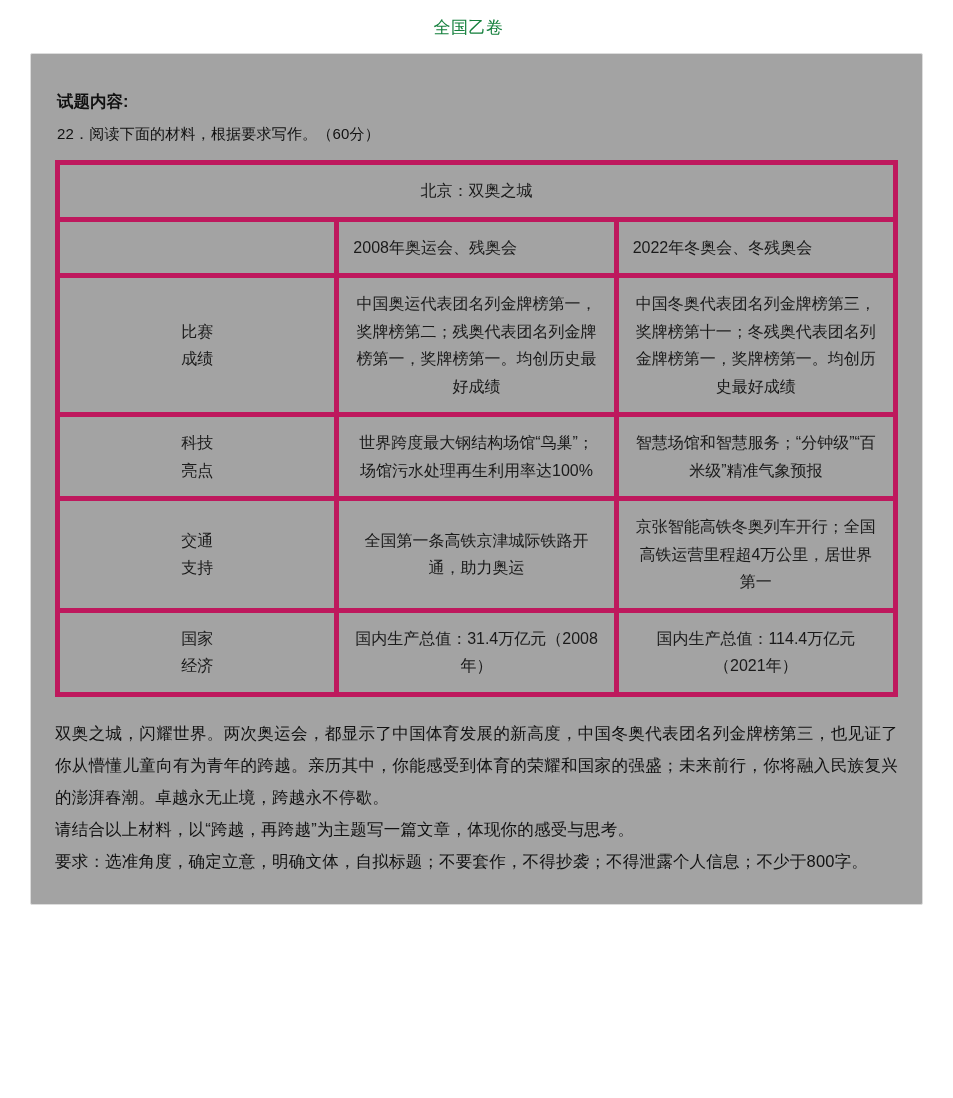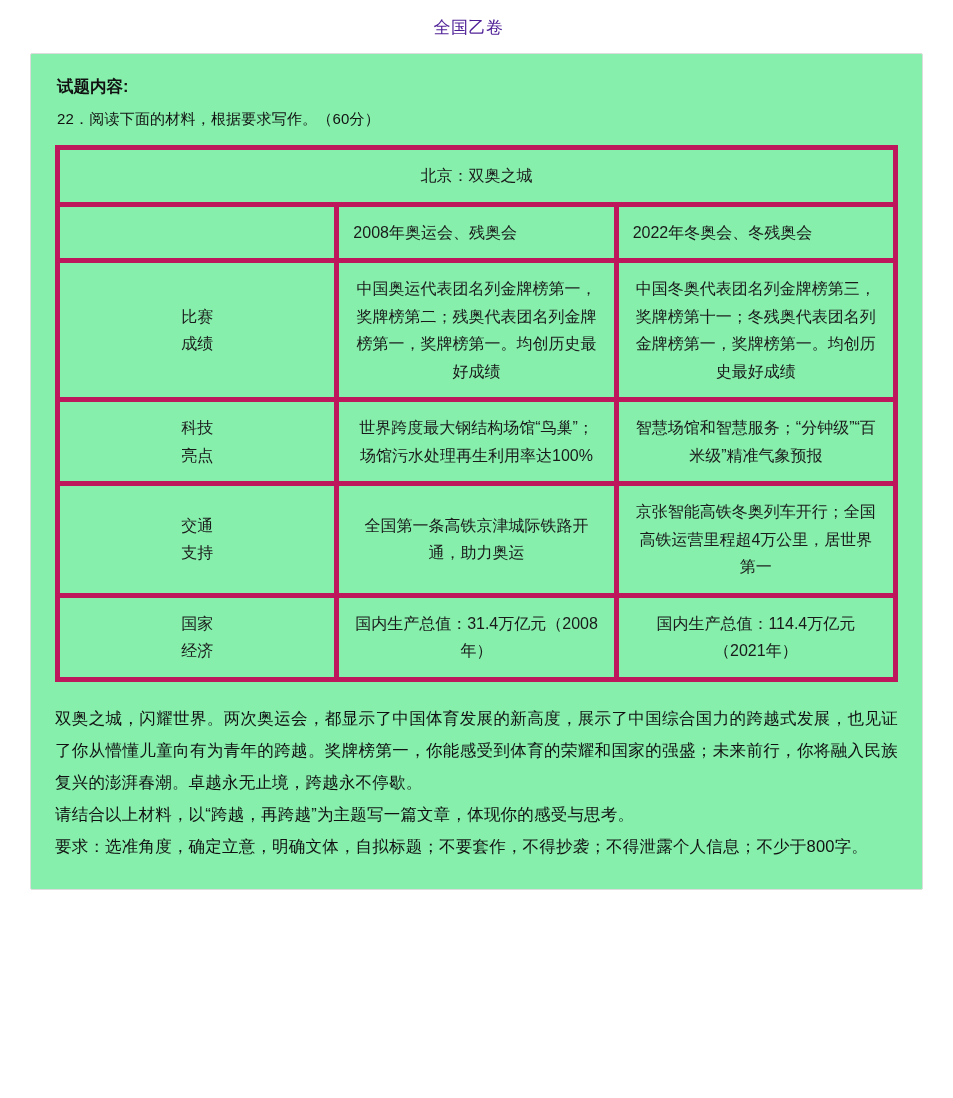--- a/index.html
+++ b/index.html
@@ -15,31 +15,31 @@
     -webkit-font-smoothing: antialiased;
   }
   .page {
     width: 953px;
     box-sizing: border-box;
     padding: 0;
   }
   .page-title {
     text-align: center;
     font-size: 17px;
-    color: #4c1d95;
+    color: #15803d;
     padding: 16px 16px 14px 0;
     letter-spacing: 0.5px;
   }
   .card {
     margin: 0 30px;
     border: 1px solid #dcdcdc;
     border-radius: 2px;
     box-sizing: border-box;
-    padding: 22px 24px 26px 24px;
-    background: #86efac;
+    padding: 37px 24px 26px 24px;
+    background: #a3a3a3;
   }
   .section-label {
     font-size: 16.5px;
     font-weight: bold;
     color: #111;
     margin: 0 0 12px 2px;
   }
   .question-line {
     font-size: 15px;
     color: #111;
@@ -150,19 +150,19 @@
               <span class="rowhead-inner">国家
 经济</span>
             </td>
           <td class="cell-body">国内生产总值：31.4万亿元（2008年）</td>
           <td class="cell-body">国内生产总值：114.4万亿元（2021年）</td>
         </tr>
       </tbody>
     </table>
 
     <div class="closing">
-      <p class="hang">双奥之城，闪耀世界。两次奥运会，都显示了中国体育发展的新高度，展示了中国综合国力的跨越式发展，也见证了你从懵懂儿童向有为青年的跨越。奖牌榜第一，你能感受到体育的荣耀和国家的强盛；未来前行，你将融入民族复兴的澎湃春潮。卓越永无止境，跨越永不停歇。</p>
+      <p class="hang">双奥之城，闪耀世界。两次奥运会，都显示了中国体育发展的新高度，中国冬奥代表团名列金牌榜第三，也见证了你从懵懂儿童向有为青年的跨越。亲历其中，你能感受到体育的荣耀和国家的强盛；未来前行，你将融入民族复兴的澎湃春潮。卓越永无止境，跨越永不停歇。</p>
       <p class="hang">请结合以上材料，以“跨越，再跨越”为主题写一篇文章，体现你的感受与思考。</p>
       <p class="hang">要求：选准角度，确定立意，明确文体，自拟标题；不要套作，不得抄袭；不得泄露个人信息；不少于800字。</p>
     </div>
 
   </div>
 </div>
 
 </body></html>

